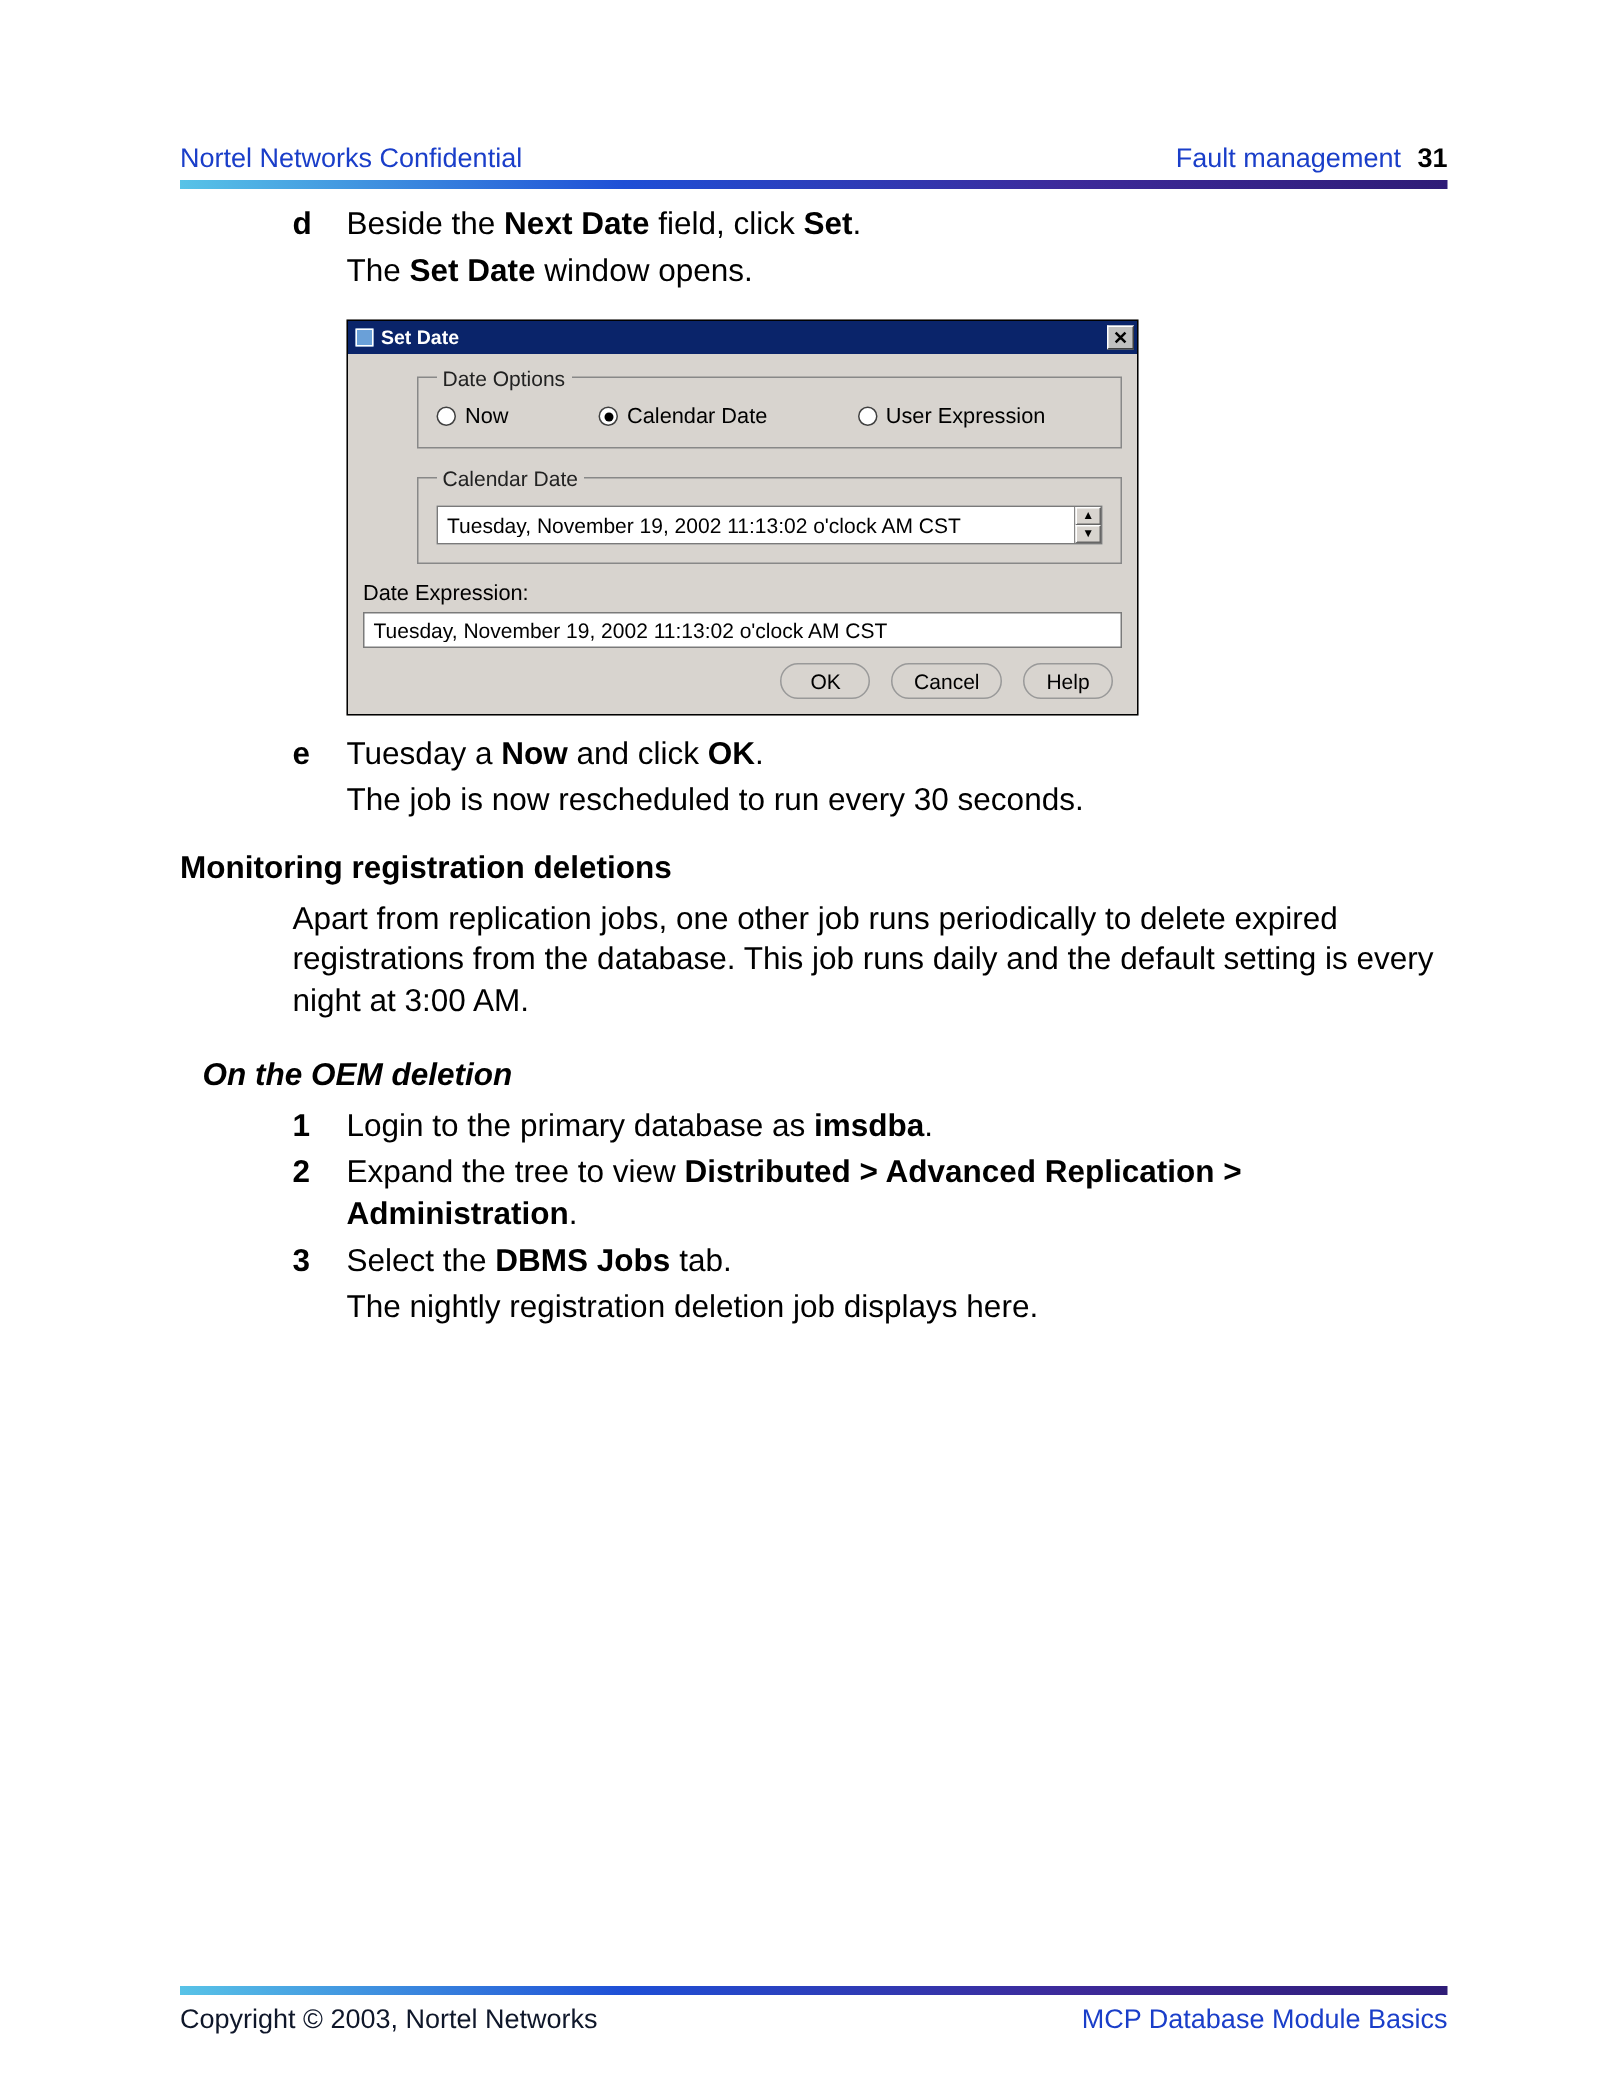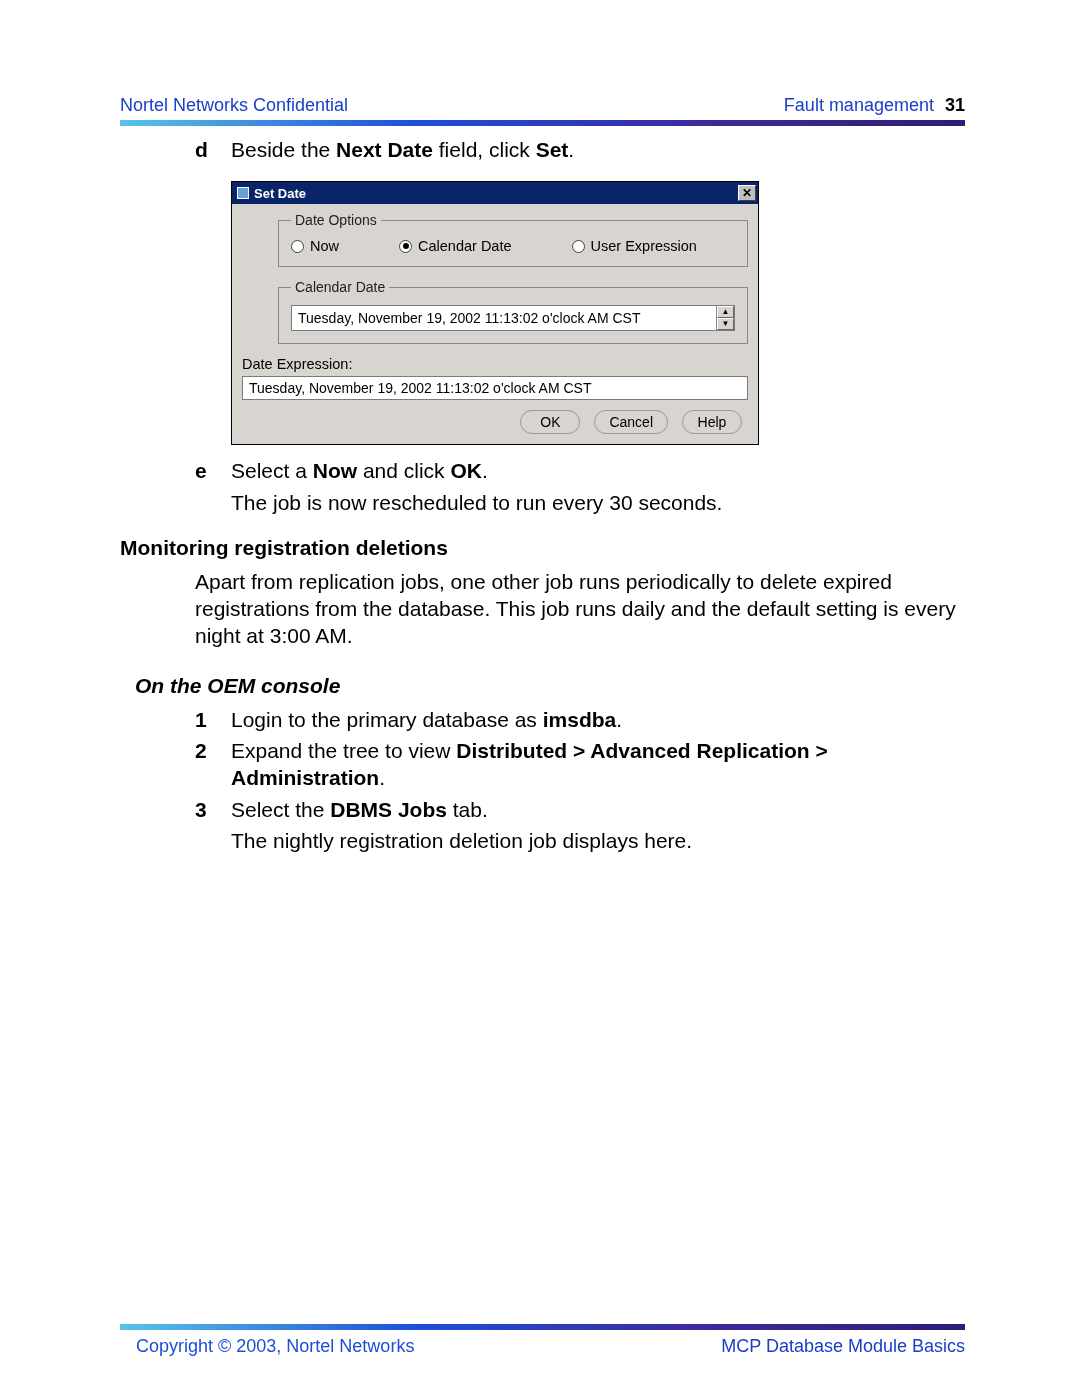--- a/index.html
+++ b/index.html
@@ -160,21 +160,21 @@
   }
   .footer {
     position:absolute;
     left:120px; right:115px; bottom:40px;
   }
   .footer .rule { margin-bottom:6px;}
   .footer-row {
     display:flex; justify-content:space-between;
     font-size:18px;
   }
-  .footer-left { color:#1d4ed8;margin-left:16px; }
+  .footer-left { color:#0f172a; }
   .footer-right { color:#1a3ec9;text-align:center; }
 </style>
 </head>
 <body>
 
 <div class="page">
   <div class="header-row">
     <span class="header-left">Nortel Networks Confidential</span>
     <span class="header-right">
       <span>Fault management</span>
@@ -183,20 +183,23 @@
   </div>
   <div class="rule"></div>
 
   <div class="content">
 
     <div class="step">
       <span class="lbl">d</span>
       <span class="txt">
         <span>Beside the </span><b>Next Date</b><span> field, click </span><b>Set</b><span>.</span>
       </span>
+    </div>
+    <div class="indent-txt">
+      <span>The </span><b>Set Date</b><span> window opens.</span>
     </div>
 
     <div class="screenshot">
       <div class="titlebar">
         <span class="titlebar-left">
           <span class="titlebar-icon"></span>
           <span class="titlebar-title">Set Date</span>
         </span>
         <span class="closebox">✕</span>
       </div>
@@ -239,29 +242,29 @@
           <button class="dlgbtn">OK</button>
           <button class="dlgbtn">Cancel</button>
           <button class="dlgbtn">Help</button>
         </div>
       </div>
     </div>
 
     <div class="step">
       <span class="lbl">e</span>
       <span class="txt">
-        <span>Select a </span><b>Now</b><span> and click </span><b>OK</b><span>.</span>
+        <span>Tuesday a </span><b>Now</b><span> and click </span><b>OK</b><span>.</span>
       </span>
     </div>
     <div class="indent-txt">The job is now rescheduled to run every 30 seconds.</div>
 
     <div class="section-h">Monitoring registration deletions</div>
     <div class="para">Apart from replication jobs, one other job runs periodically to delete expired registrations from the database. This job runs daily and the default setting is every night at 3:00 AM.</div>
 
-    <div class="section-sub">On the OEM console</div>
+    <div class="section-sub">On the OEM deletion</div>
 
     <div class="step">
       <span class="lbl">1</span>
       <span class="txt">
         <span>Login to the primary database as </span><b>imsdba</b><span>.</span>
       </span>
     </div>
     <div class="step">
       <span class="lbl">2</span>
       <span class="txt">

